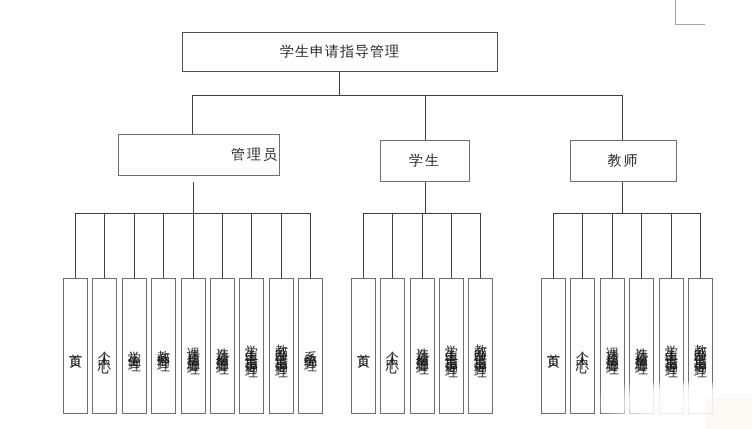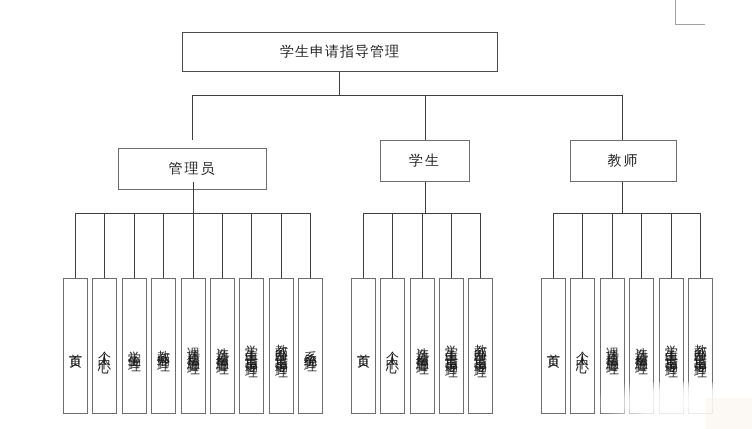--- a/index.html
+++ b/index.html
@@ -44,21 +44,21 @@
   <div class="box root" style="left:182px;top:32px;width:316px;height:40px;">
     <span>学生申请指导管理</span>
   </div>
 
   <div class="line vline" style="left:339px;top:72px;height:23px;"></div>
   <div class="line hline" style="left:192px;top:95px;width:431px;"></div>
   <div class="line vline" style="left:192px;top:95px;height:45px;"></div>
   <div class="line vline" style="left:425px;top:95px;height:45px;"></div>
   <div class="line vline" style="left:622px;top:95px;height:45px;"></div>
 
-  <div class="box lvl2" style="left:118px;top:148px;width:149px;height:42px;">
+  <div class="box lvl2" style="left:118px;top:134px;width:162px;height:42px;justify-content:flex-end;">
     <span>管理员</span>
   </div>
   <div class="box lvl2" style="left:570px;top:140px;width:107px;height:42px;">
     <span>教师</span>
   </div>
   <div class="box lvl2" style="left:380px;top:140px;width:90px;height:42px;">
     <span>学生</span>
   </div>
 
   <div class="line vline" style="left:193px;top:182px;height:31px;"></div>

